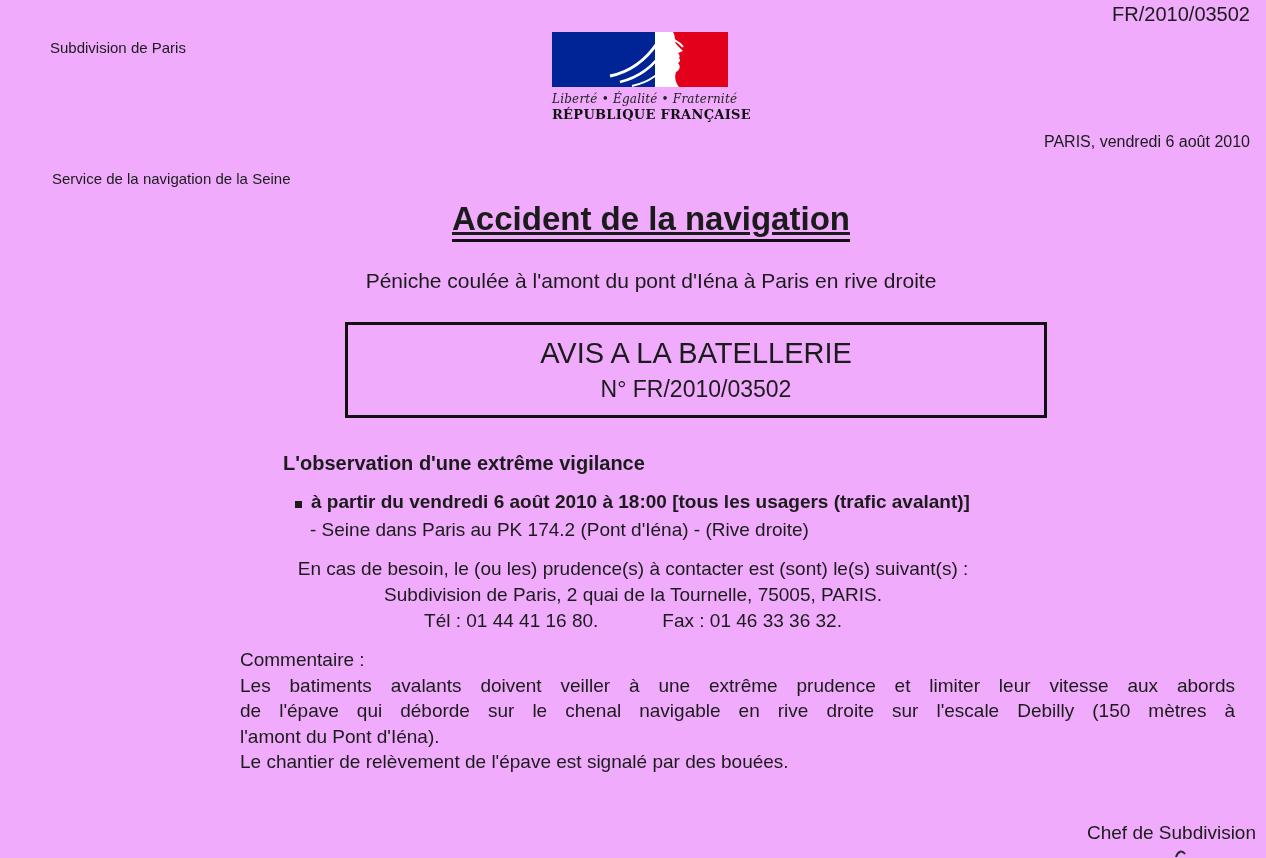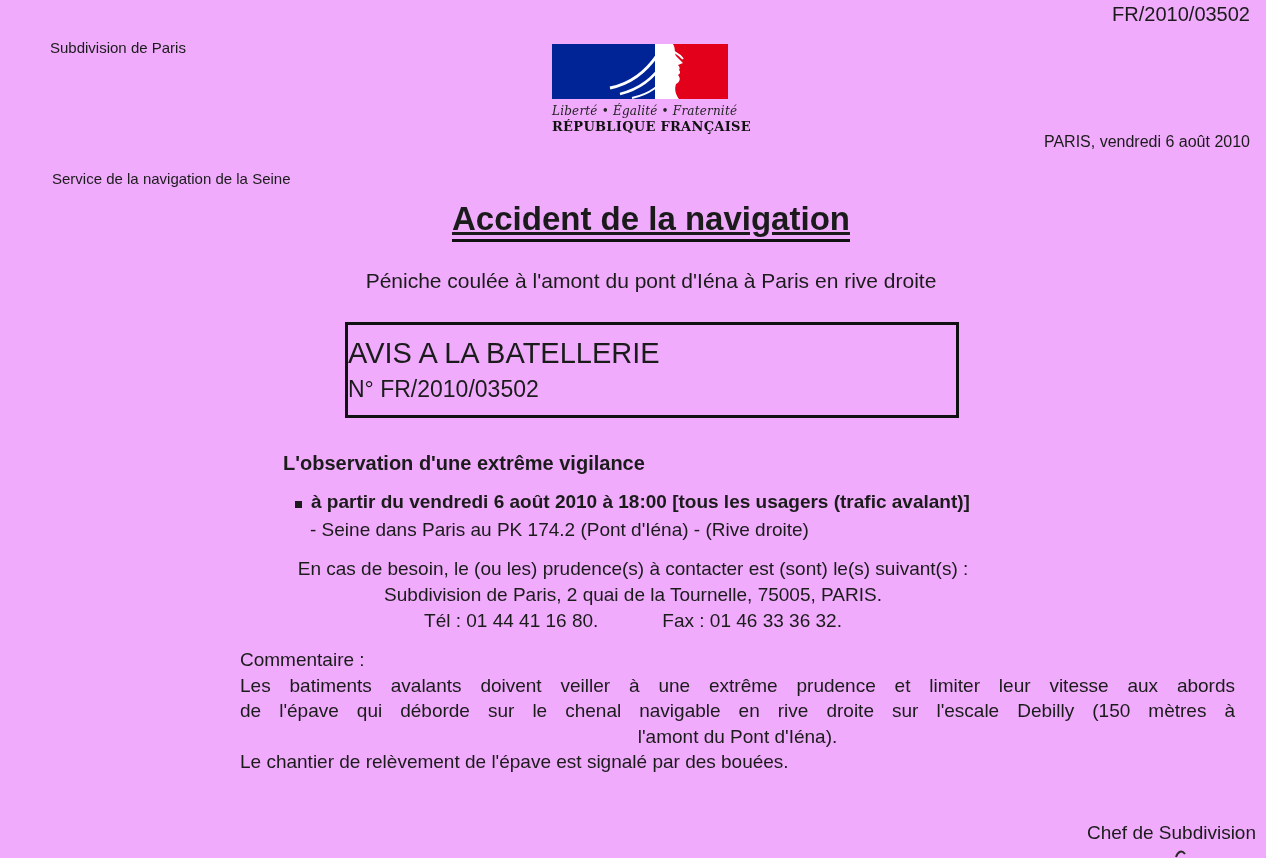--- a/index.html
+++ b/index.html
@@ -12,62 +12,62 @@
     overflow:hidden;
     padding-left:36px;
   }
   .abs{position:absolute;}
 
   .doc-ref{top:3px;right:52px;font-size:20px;}
   .subdivision{top:39px;left:50px;font-size:15px;}
   .service{top:170px;left:52px;font-size:15px;}
   .place-date{top:133px;right:52px;font-size:16px;}
 
-  .logo{top:44px;left:552px;width:176px;text-align:left;}
+  .logo{top:32px;left:552px;width:176px;text-align:left;}
   .logo .flag{display:block;}
   .logo .motto{
     margin-top:5px;
     font-family:"DejaVu Serif",serif;font-style:italic;
     font-size:12px;letter-spacing:0.2px;color:#222;white-space:nowrap;
   }
   .logo .republic{
     margin-top:1px;
     font-family:"DejaVu Serif",serif;font-weight:600;
     font-size:13px;letter-spacing:0.3px;color:#111;white-space:nowrap;
   }
 
   .title{top:200px;left:0;width:100%;text-align:center;}
   .title span{
     font-size:33px;font-weight:bold;
     border-bottom:3px solid #111;padding-bottom:2px;text-decoration:underline;
   }
   .subtitle{top:269px;left:0;width:100%;text-align:center;font-size:21px;font-weight:normal;}
 
   .notice-box{
-    top:322px;left:345px;width:614px;height:96px;
+    top:322px;left:345px;width:702px;height:96px;
     border:3px solid #111;box-sizing:border-box;
-    display:flex;flex-direction:column;justify-content:center;
+    display:flex;flex-direction:column;align-items:center;justify-content:center;
   }
   .notice-box .nb1{font-size:29px;line-height:34px;}
   .notice-box .nb2{font-size:23px;line-height:30px;margin-top:4px;}
 
   .measure-heading{top:452px;left:283px;font-size:20px;font-weight:bold;}
   .measure-period{top:491px;left:295px;font-size:19px;font-weight:bold;white-space:nowrap;}
   .bullet-square{
     display:inline-block;width:7px;height:7px;background:#1b1b1b;
     margin-right:9px;vertical-align:baseline;
   }
   .measure-location{top:519px;left:310px;font-size:19px;white-space:nowrap;}
 
   .contact{top:556px;left:93px;width:1080px;text-align:center;font-size:19px;line-height:26px;}
   .contact .fax{margin-left:64px;}
 
   .comment{top:647px;left:240px;width:995px;font-size:19px;line-height:25.5px;}
   .comment .just{text-align:justify;text-align-last:justify;}
-  .comment .just-end{text-align:center;}
+  .comment .just-end{text-align:left;}
 
   .signature{top:822px;right:46px;font-size:19px;}
   .signature-mark{top:849px;left:1174px;width:14px;height:9px;}
 </style>
 </head>
 <body>
 
 <div class="page">
 
   <div class="abs doc-ref">FR/2010/03502</div>

